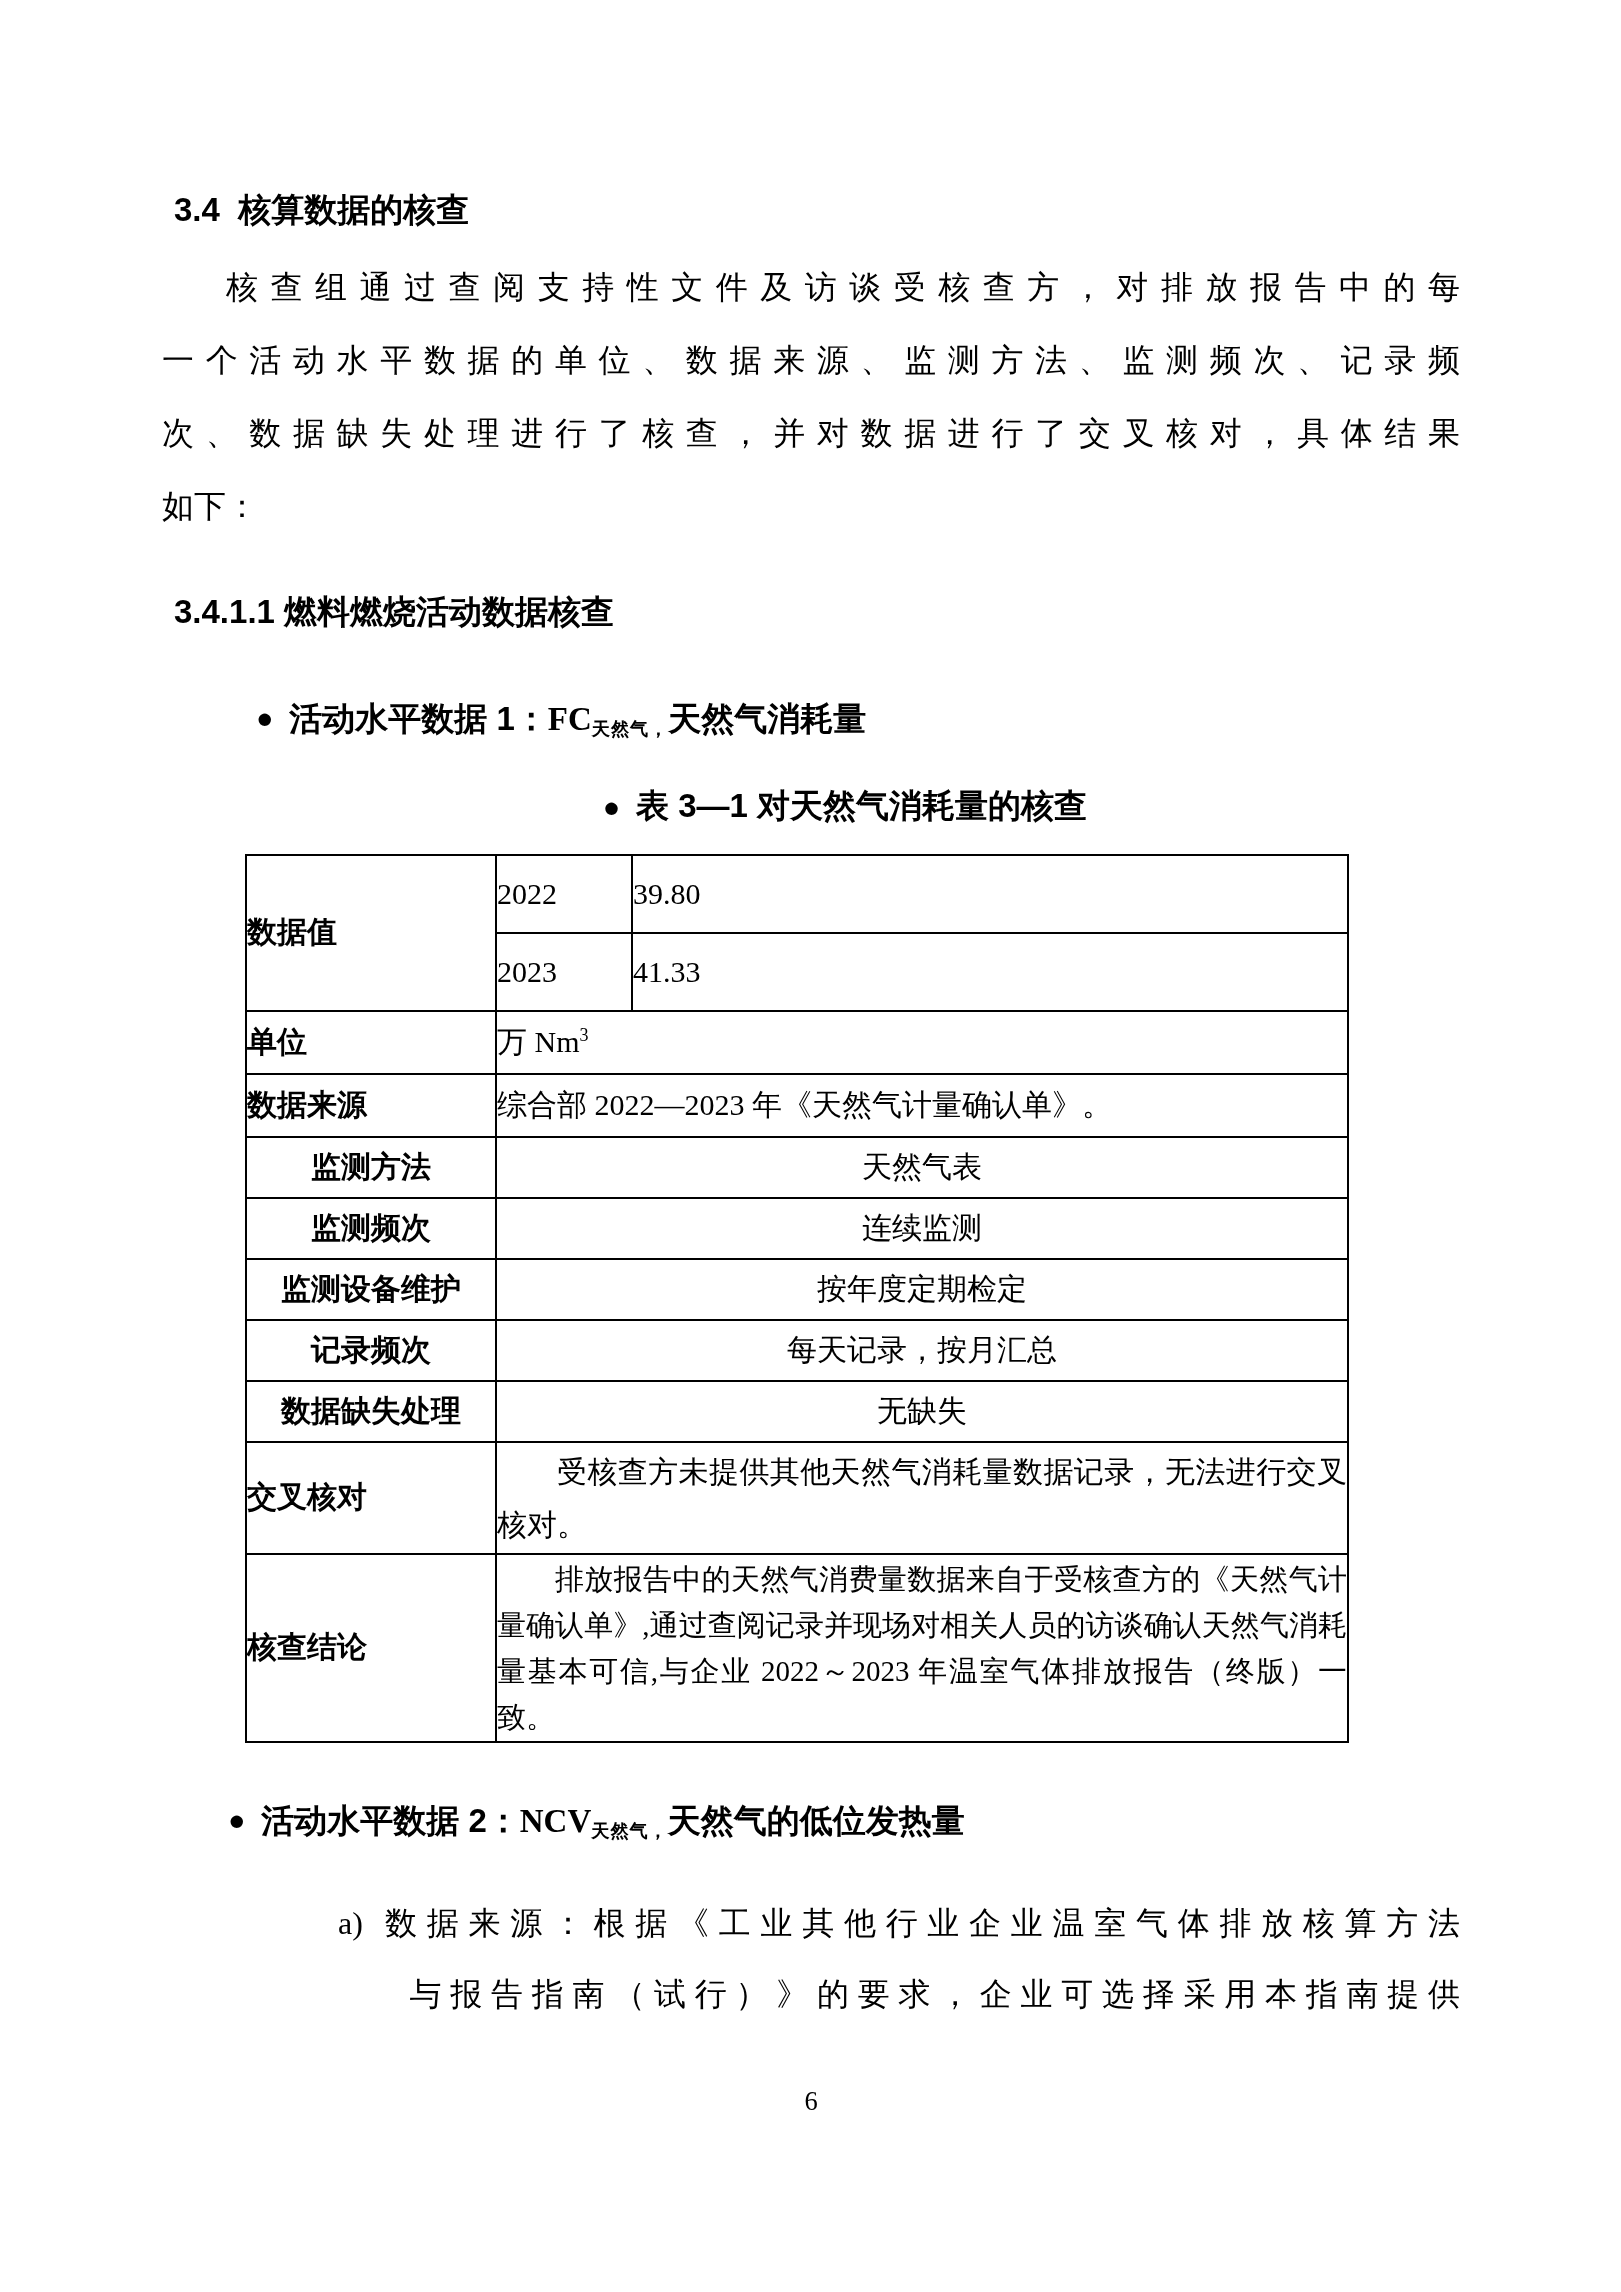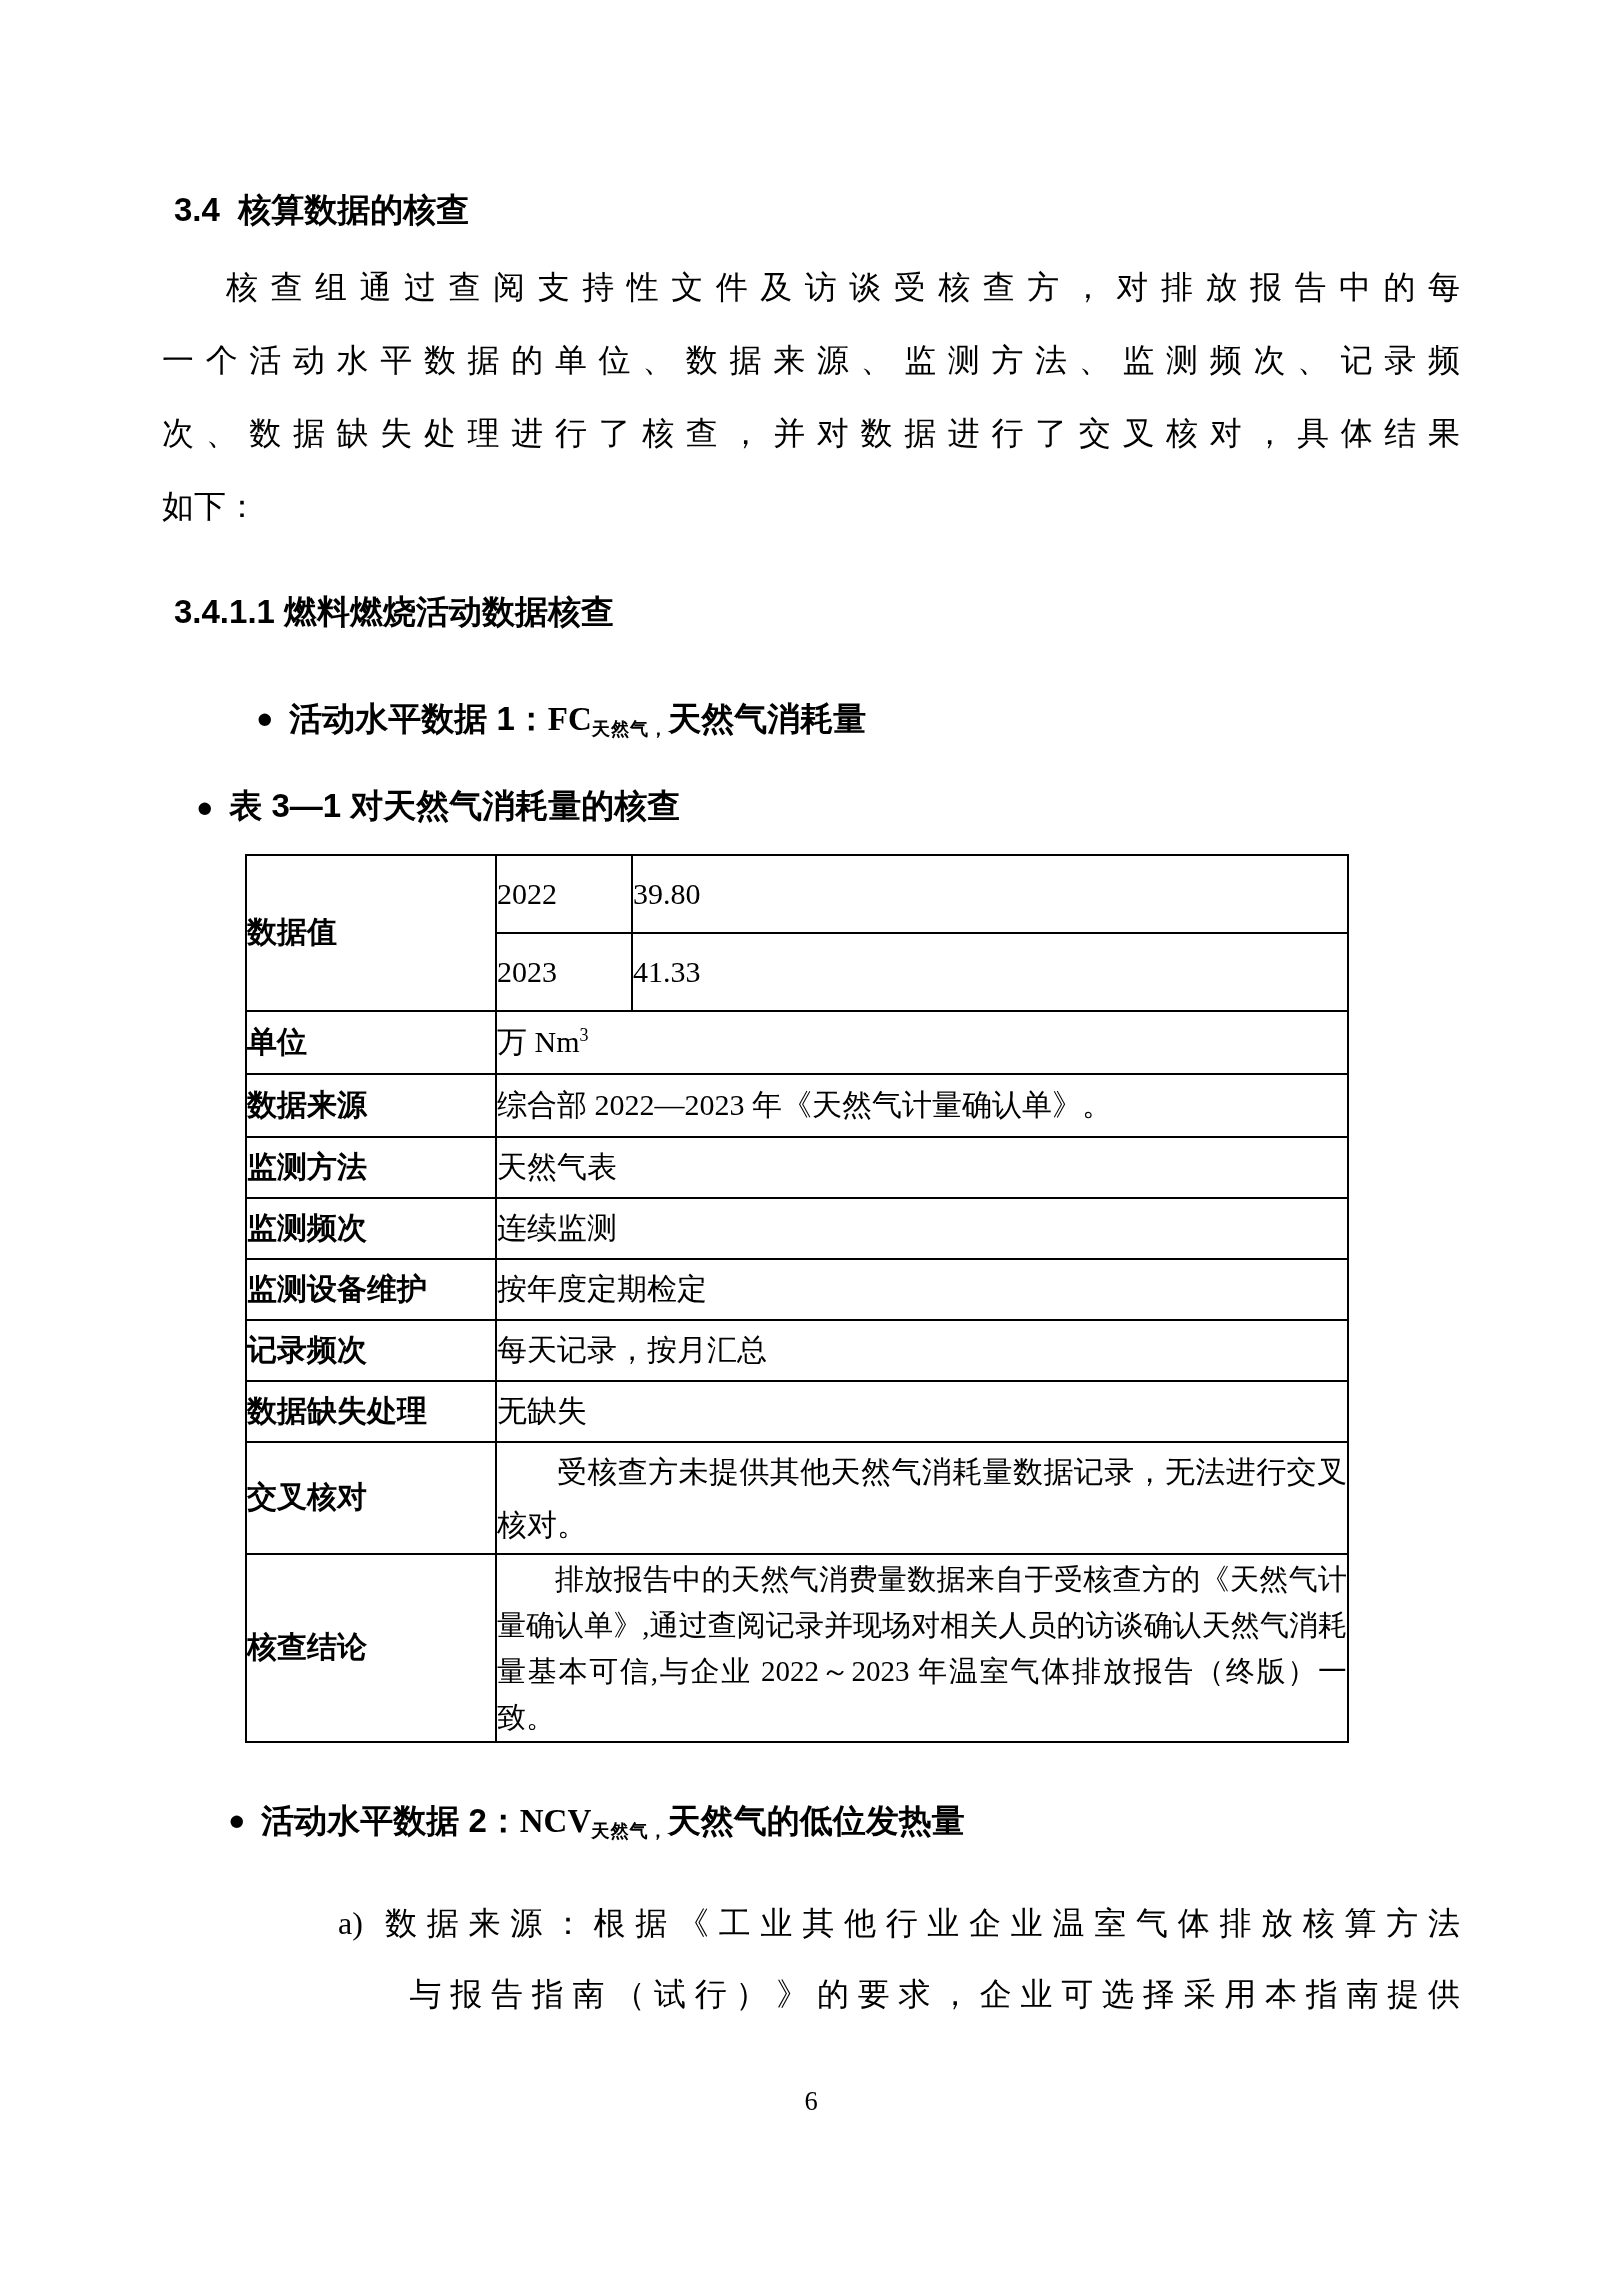--- a/index.html
+++ b/index.html
@@ -54,20 +54,21 @@
     font-family: "Liberation Serif", "DejaVu Serif", serif;
     font-weight: bold;
   }
   .subsc {
     font-size: 0.55em;
     vertical-align: -0.3em;
     letter-spacing: 1px;
   }
   .table-caption {
     margin-top: 31px;
+    text-align: center;
     position: relative;
     left: 34px;
     font-family: "Liberation Sans", "DejaVu Sans", sans-serif;
     font-weight: bold;
     font-size: 33px;
     line-height: 45px;
   }
   .table-caption .dot {
     font-size: 29px; margin-right: 15.7px;
   }
@@ -90,21 +91,21 @@
     font-weight: bold;
     padding-left: 15.7px;
     border-radius: 28px;
   }
   td.c-year { padding-left: 37px; }
   td.c-val  { padding-left: 21.6px; }
   td.c-wide { padding-left: 13.7px; }
   tr.r-data  td { height: 76px; }
   tr.r-unit  td { height: 61px; }
   tr.r-src   td { height: 61px; }
-  tr.r-sm    td { height: 59px; }
+  tr.r-sm    td { height: 59px; text-align: center; }
   tr.r-cross td { height: 110px; }
   tr.r-concl td { height: 186px; }
   td.para {
     padding: 5.9px 13.7px 5.9px 13.7px;
     text-align: justify;
     text-indent: 2em;
   }
   td.para.cross { line-height: 53px; font-size: 30px; }
   td.para.concl { line-height: 46px; font-size: 29px; }
   sup.u3 { font-size: 0.6em; }

